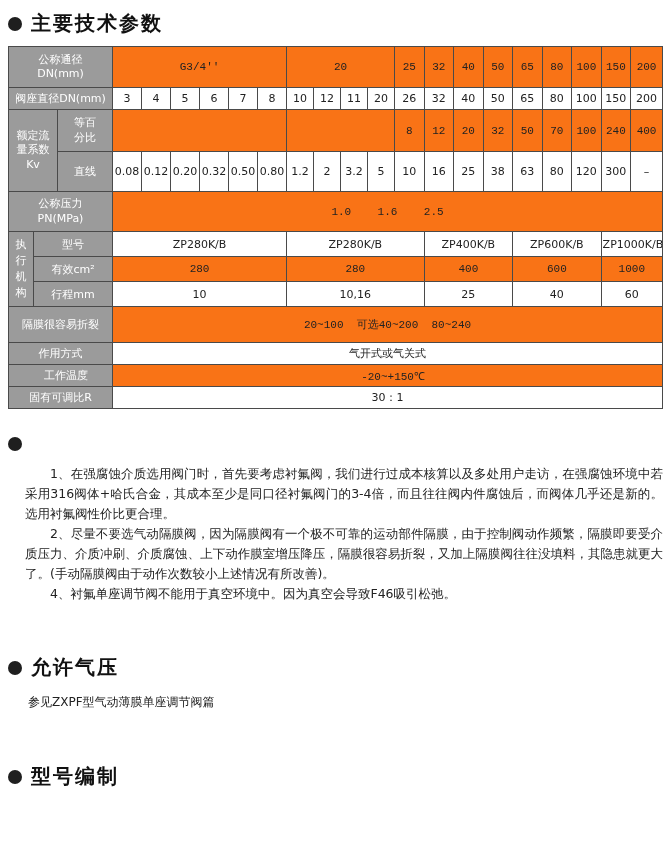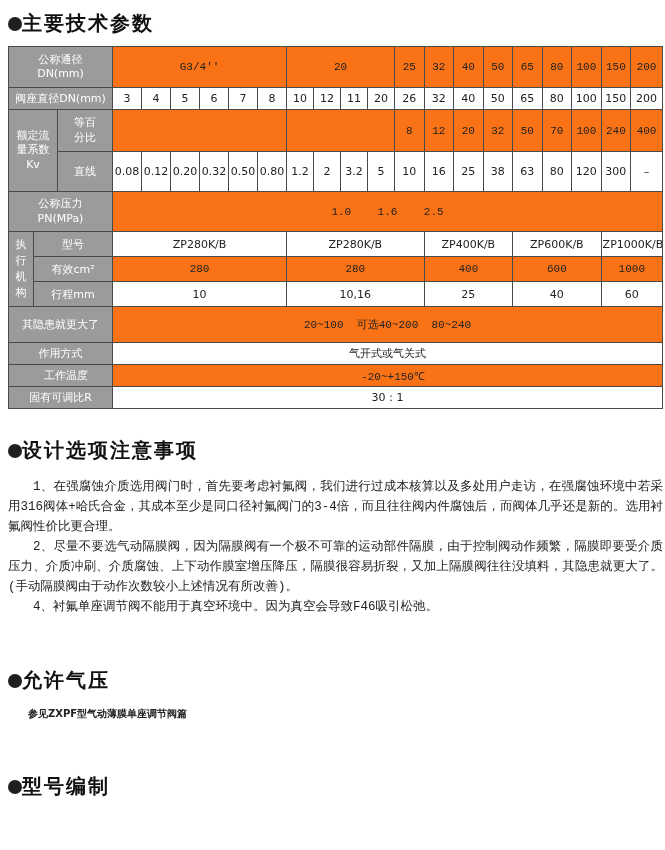--- a/index.html
+++ b/index.html
@@ -3,44 +3,44 @@
 <meta charset="utf-8">
 <style>
   html,body{margin:0;padding:0;}
   body{
     width:665px;height:850px;background:#ffffff;
     font-family:"DejaVu Sans","Liberation Sans",sans-serif;
     color:#1c1c1c;overflow:hidden;
   }
   .page{box-sizing:border-box;padding:10px 2px 0 8px;}
   
-  .sec-heading{display:flex;align-items:center;gap:0;margin:0;}
+  .sec-heading{display:flex;align-items:center;gap:9px;margin:0;}
   .bullet{width:14px;height:14px;border-radius:50%;background:#1f1f1f;flex:0 0 auto;}
   .sec-title{font-size:20px;font-weight:bold;letter-spacing:2px;color:#111;}
   
   table{border-collapse:collapse;table-layout:fixed;width:655px;margin-top:9px;}
   td{border:1px solid #4a4a4a;text-align:center;vertical-align:middle;
      padding:0 1px;overflow:hidden;font-size:11px;color:#222;}
   td.h{background:#9b9b9b;color:#ffffff;font-weight:normal;}
   td.s{background:#f97316;font-family:Liberation Mono, monospace;}
   td.w{background:#ffffff;}
   .pre{white-space:pre-line;line-height:1.3;}
   .gap{white-space:pre-wrap;}
   .vert{line-height:1.45;}
   tr.r1 td{height:40px;} tr.r2 td{height:21px;} tr.r3 td{height:41px;}
   tr.r4 td{height:39px;} tr.r5 td{height:39px;} tr.r6 td{height:24px;}
   tr.r7 td{height:24px;} tr.r8 td{height:24px;} tr.r9 td{height:35px;}
   tr.r10 td{height:21px;} tr.r11 td{height:21px;padding-left:12px;} tr.r12 td{height:21px;}
   
   .h2{margin-top:28px;}
-  .notes{margin:13px 0 0 0;font-family:Liberation Mono, monospace;}
+  .notes{margin:13px 0 0 17px;}
   .notes p{margin:0;text-indent:2em;font-size:12.5px;line-height:1.6;
            text-align:justify;color:#222;}
   .h3{margin-top:50px;}
-  .air-note{margin:13px 0 0 20px;font-size:10px;color:#222;font-weight:bold;}
+  .air-note{margin:13px 0 0 20px;font-size:12px;color:#222;}
   .h4{margin-top:52px;}
 </style>
 </head>
 <body>
 
 <div class="page">
 
   <div class="sec-heading">
     <span class="bullet"></span>
     <span class="sec-title">主要技术参数</span>
@@ -176,41 +176,40 @@
     </tr>
     <tr class="r8">
       <td class="h" colspan="2">行程mm</td>
       <td class="w" colspan="6">10</td>
       <td class="w" colspan="5">10,16</td>
       <td class="w" colspan="3">25</td>
       <td class="w" colspan="3">40</td>
       <td class="w" colspan="2">60</td>
     </tr>
     <tr class="r9">
-      <td class="h" colspan="3">其隐患就更大了</td>
+      <td class="h" colspan="3">隔膜很容易折裂</td>
       <td class="s gap" colspan="19">20~100  可选40~200  80~240</td>
     </tr>
     <tr class="r10">
       <td class="h" colspan="3">作用方式</td>
       <td class="w" colspan="19">气开式或气关式</td>
     </tr>
     <tr class="r11">
       <td class="h" colspan="3">工作温度</td>
       <td class="s" colspan="19">-20~+150℃</td>
     </tr>
     <tr class="r12">
       <td class="h" colspan="3">固有可调比R</td>
       <td class="w" colspan="19">30：1</td>
     </tr>
   </tbody>
     </table>
 
   <div class="sec-heading h2">
     <span class="bullet"></span>
-    <span class="sec-title">设计选项注意事项</span>
   </div>
   <div class="notes">
     <p>1、在强腐蚀介质选用阀门时，首先要考虑衬氟阀，我们进行过成本核算以及多处用户走访，在强腐蚀环境中若采用316阀体+哈氏合金，其成本至少是同口径衬氟阀门的3-4倍，而且往往阀内件腐蚀后，而阀体几乎还是新的。选用衬氟阀性价比更合理。</p>
     <p>2、尽量不要选气动隔膜阀，因为隔膜阀有一个极不可靠的运动部件隔膜，由于控制阀动作频繁，隔膜即要受介质压力、介质冲刷、介质腐蚀、上下动作膜室增压降压，隔膜很容易折裂，又加上隔膜阀往往没填料，其隐患就更大了。(手动隔膜阀由于动作次数较小上述情况有所改善)。</p>
     <p>4、衬氟单座调节阀不能用于真空环境中。因为真空会导致F46吸引松弛。</p>
   </div>
 
   <div class="sec-heading h3">
     <span class="bullet"></span>
     <span class="sec-title">允许气压</span>

